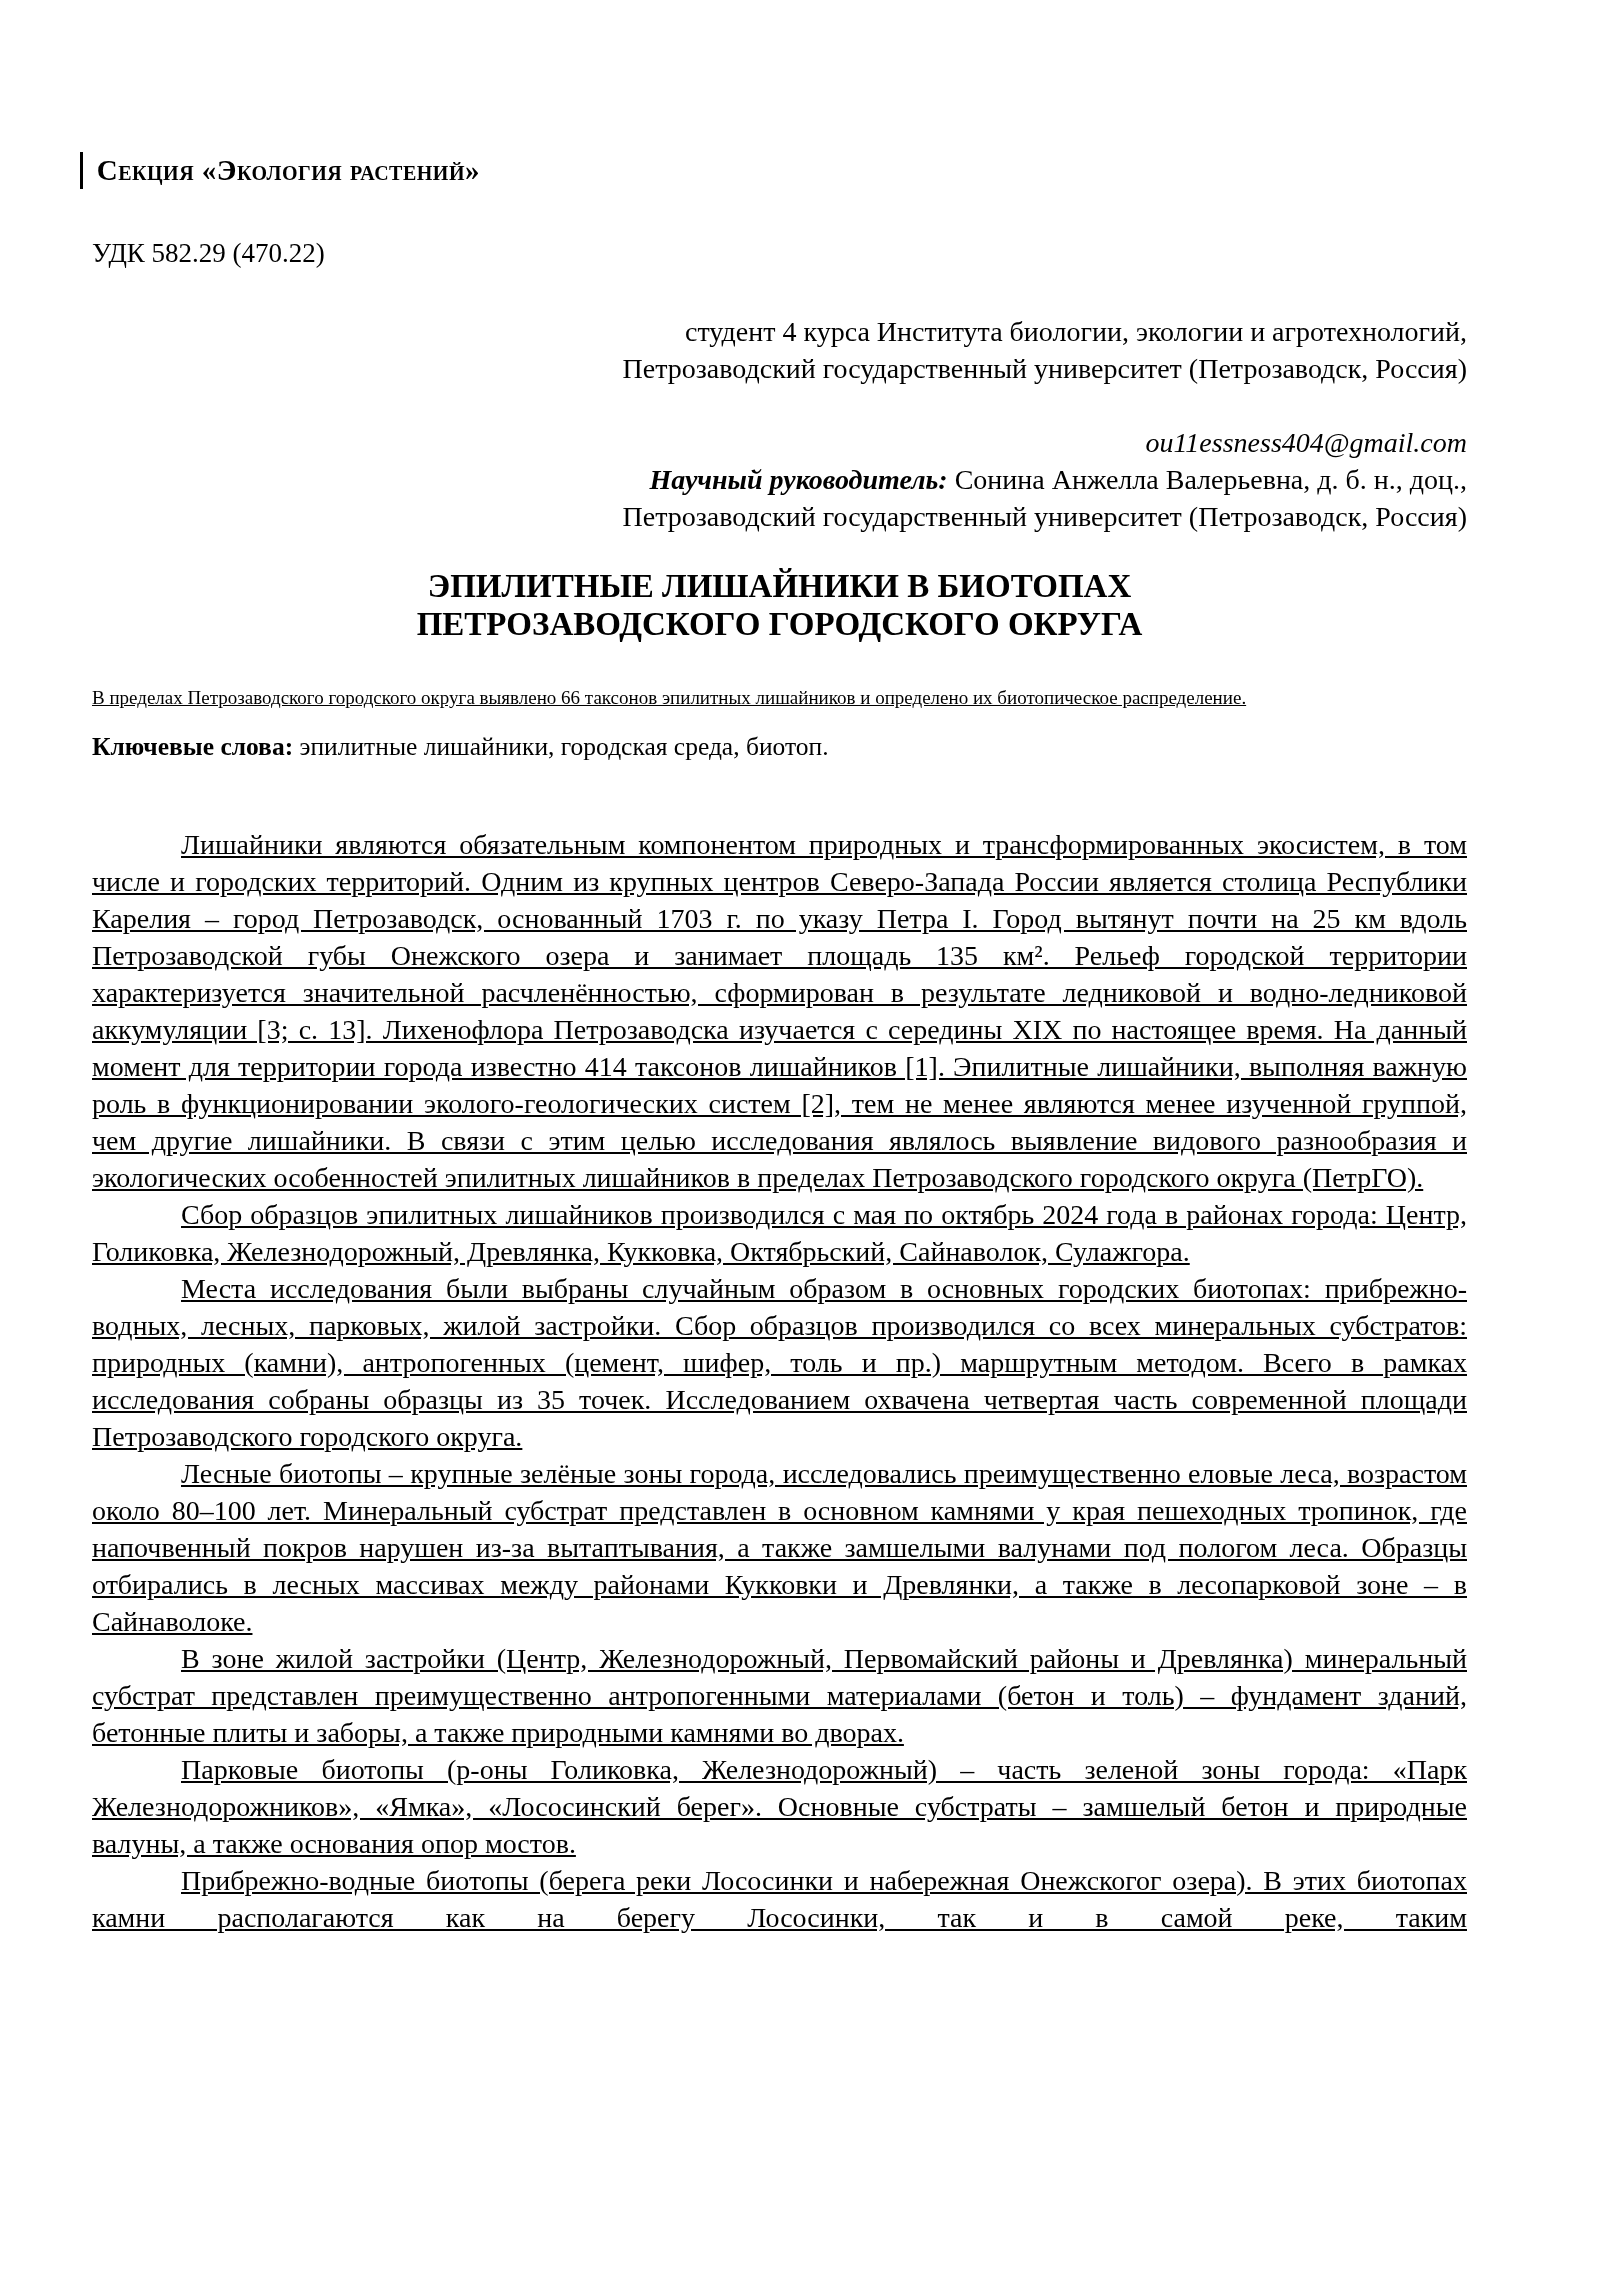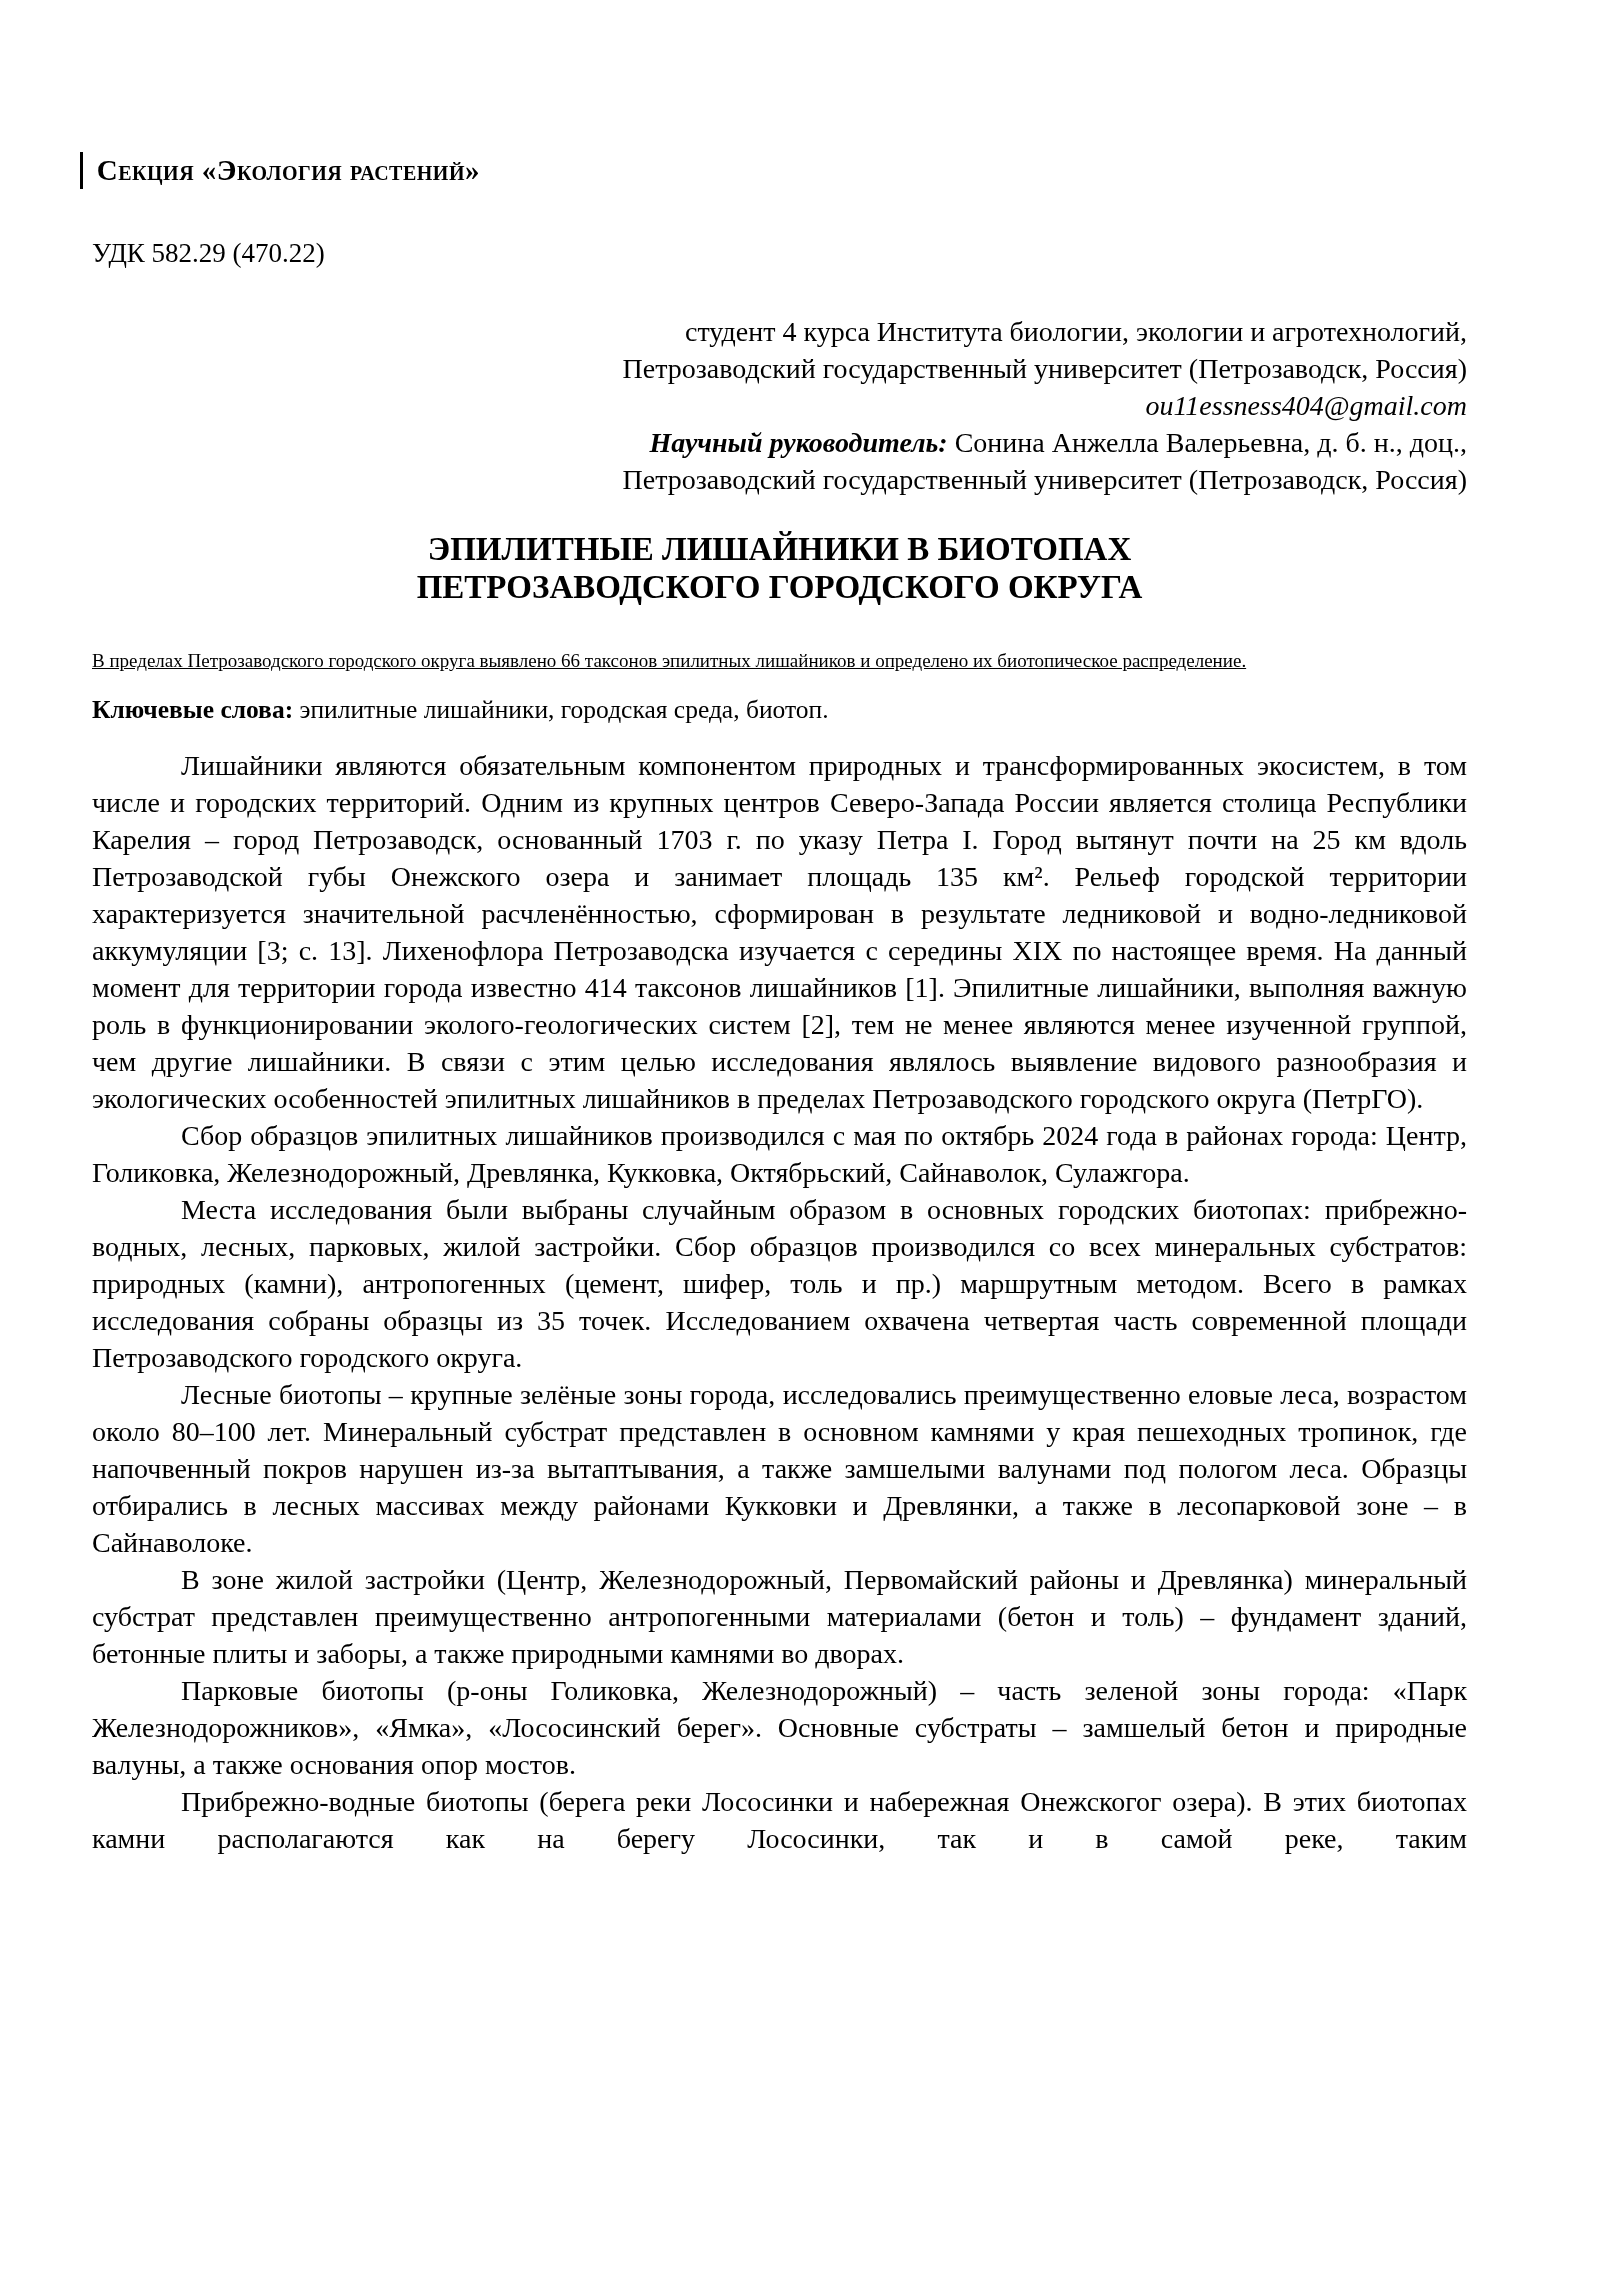--- a/index.html
+++ b/index.html
@@ -45,21 +45,21 @@
   .author-block {
     margin-top: 41px;
     text-align: right;
     font-size: 28px;
     line-height: 37px;
   }
   .author-name {
     font-weight: bold;
     font-variant: small-caps;
   }
-  .email { font-style: italic; }
+  .email { font-style: italic; margin-top: 37px; }
   .sup-label { font-weight: bold; font-style: italic; }
   
   .title {
     margin-top: 32px;
     text-align: center;
     font-size: 33px;
     font-weight: bold;
     line-height: 38px;
   }
   
@@ -71,21 +71,21 @@
     text-decoration: underline;
   }
   .keywords {
     margin-top: 20.6px;
     font-size: 25.5px;
     line-height: 28px;
     text-align: justify;
   }
   .kw-label { font-weight: bold; }
   
-  .article-body { margin-top: 23px; }
+  .article-body { margin-top: 65px; text-decoration: underline; }
   .article-body p {
     font-size: 28px;
     line-height: 37px;
     text-align: justify;
     text-indent: 89px;
     hyphens: none;
   }
   .article-body p.continued { text-align-last: justify; }
   
   .page-number {

